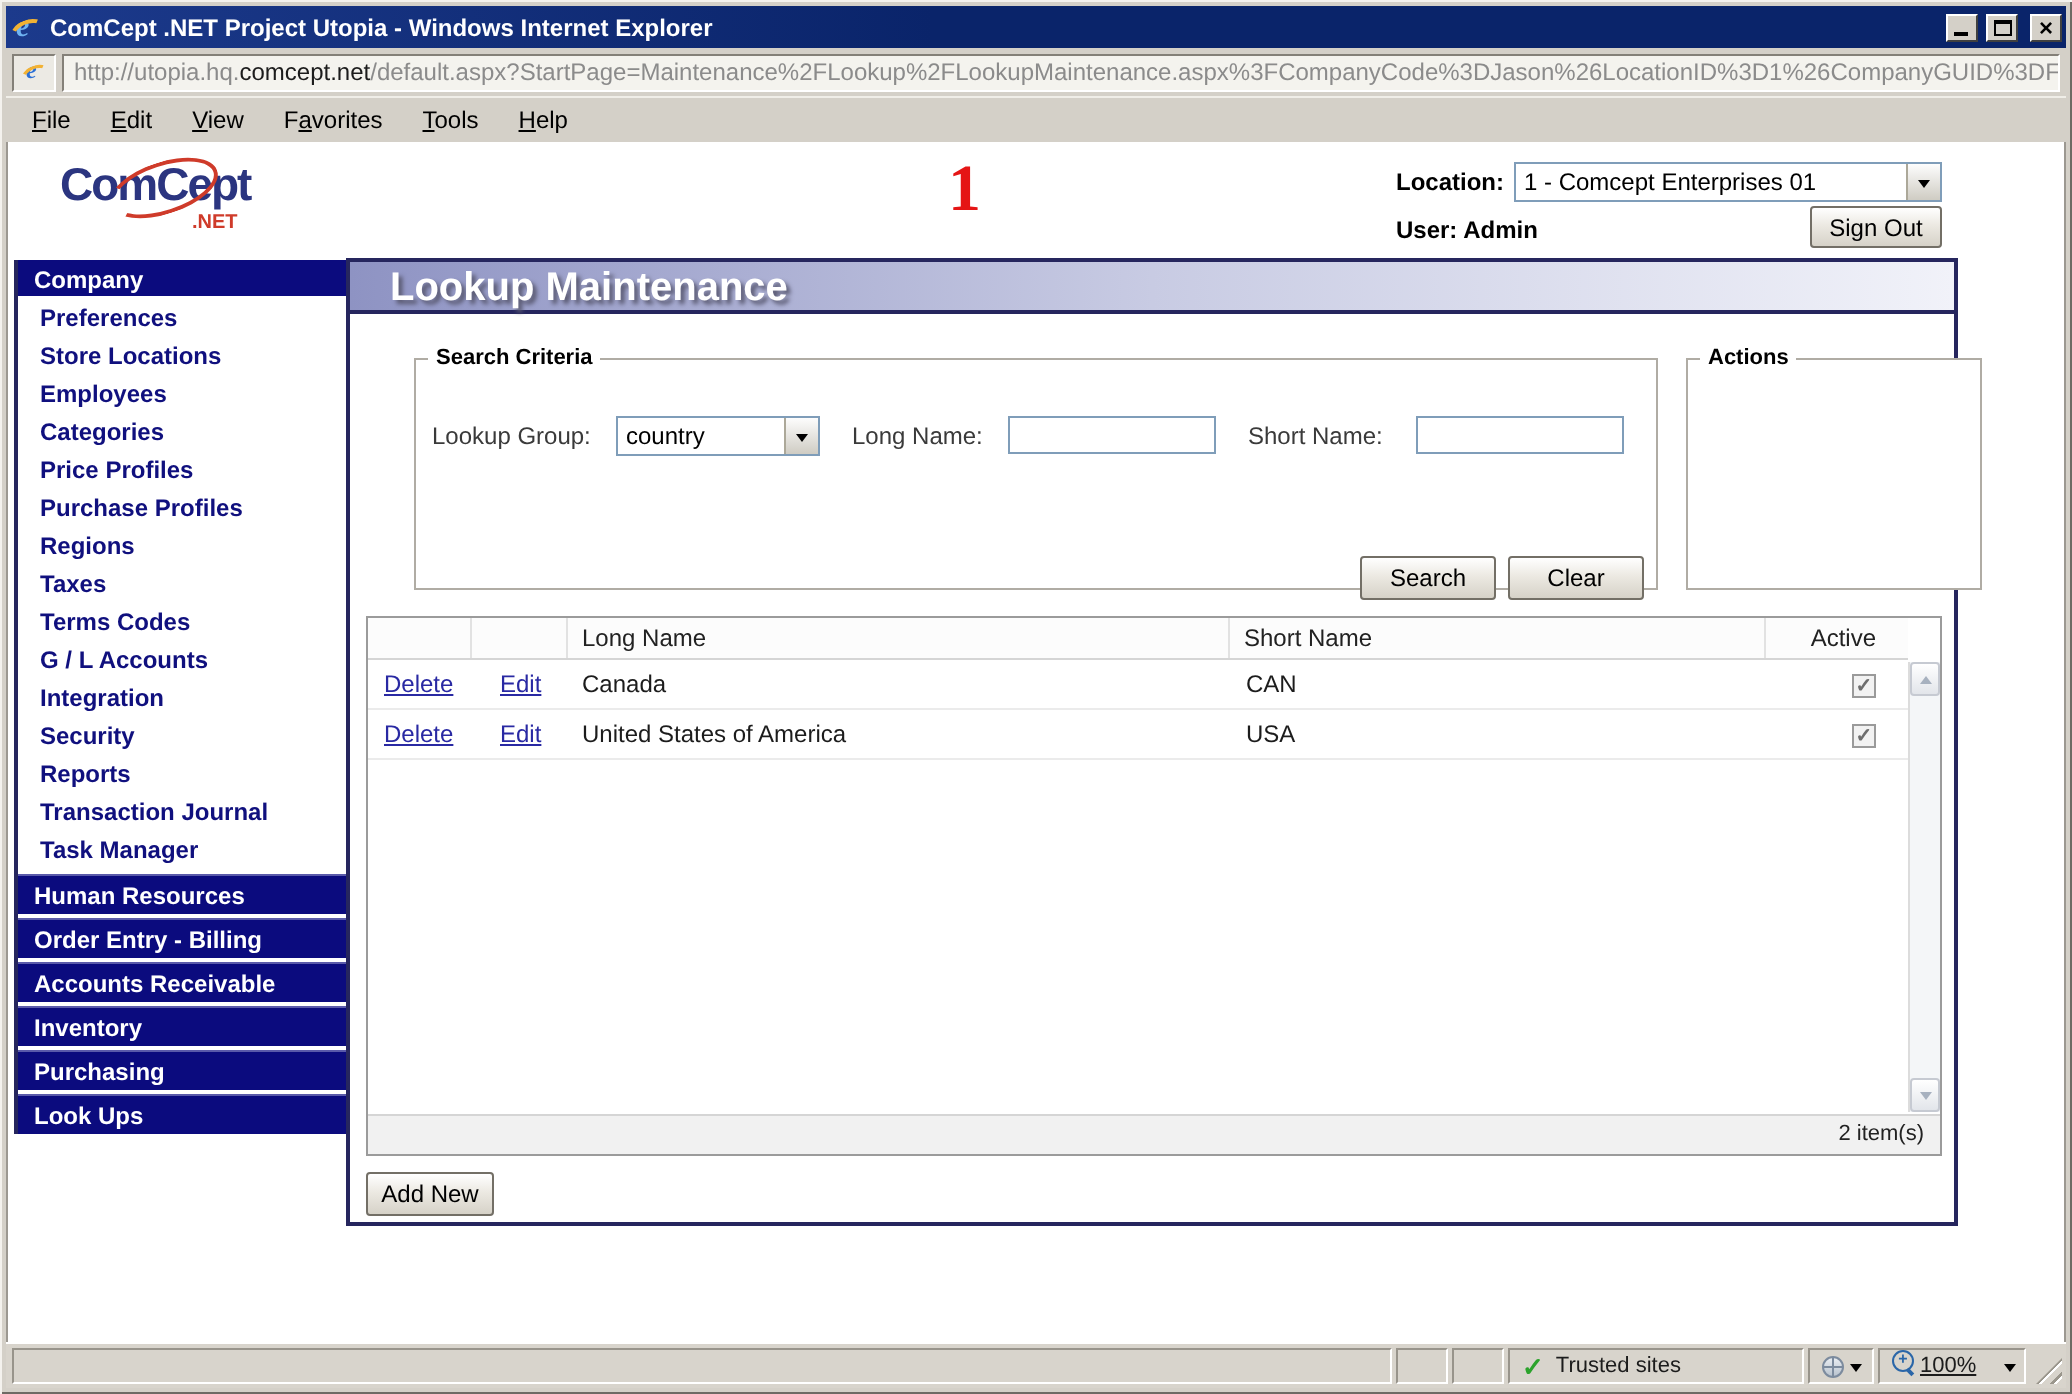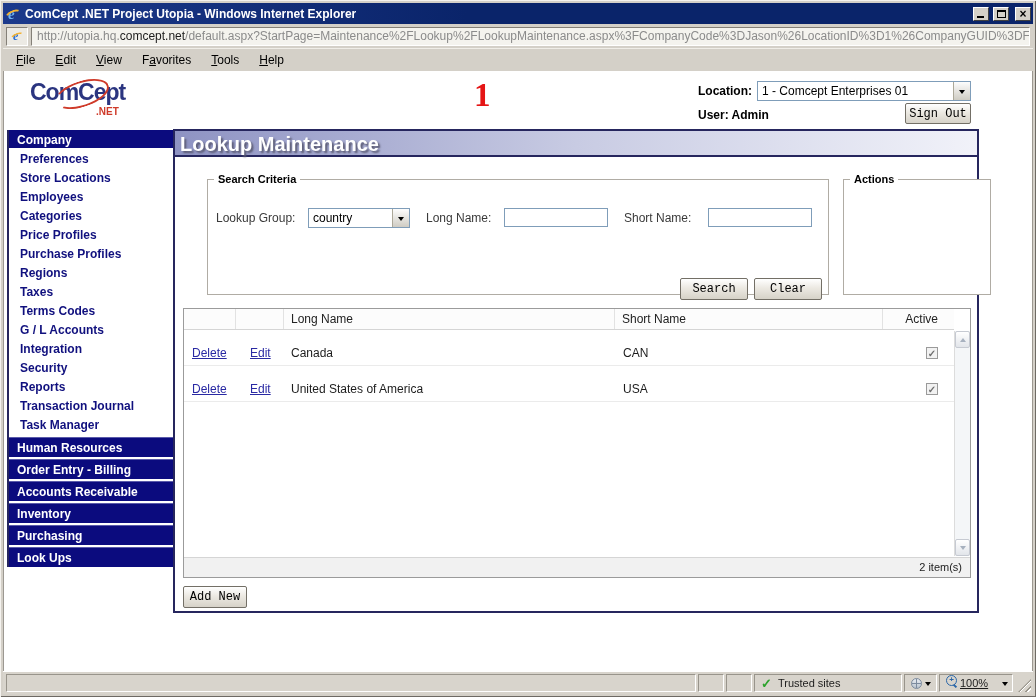--- a/index.html
+++ b/index.html
@@ -59,35 +59,35 @@
   .fake-select { display:flex; align-items:stretch; background:#fff; border:1px solid #7f9db9; height:20px; }
   .fake-select .val { flex:1; padding:2px 4px; white-space:nowrap; overflow:hidden; font-size:12px; }
   .sel-btn { width:17px; background:linear-gradient(#fdfdfd,#cfccc3); border-left:1px solid #aca899;
              display:flex; align-items:center; justify-content:center; }
   .tri-down { width:0; height:0; border:3px solid transparent; border-top:4px solid #000; margin-top:4px; }
   .loc-select { position:absolute; left:753px; top:10px; width:214px; }
 
   .user-line { position:absolute; left:694px; top:37px; font-weight:bold; }
 
   .btn { background:linear-gradient(#ffffff,#ece9e2 45%,#d6d2c8); border:1px solid #736f66; border-radius:2px;
-         font-size:12px; color:#000; display:flex; align-items:center; justify-content:center;font-family:Liberation Mono, monospace; }
+         font-size:12px; color:#000; display:flex; align-items:center; justify-content:center; }
   .signout { position:absolute; left:901px; top:32px; width:66px; height:21px; }
 
   
   .sidebar { position:absolute; left:3px; top:59px; width:166px; border-left:2px solid #26265e; }
   .nav-header { height:20px; background:#0b0b7e; color:#fff; font-weight:bold; line-height:20px; padding-left:8px;
                 border-bottom:2px solid #fff; }
   .nav-item { height:19px; line-height:19px; padding-left:11px; font-weight:bold; color:#10107e; background:#fff; }
   .nav-section { height:20px; background:#0b0b7e; color:#fff; font-weight:bold; line-height:20px; padding-left:8px;
                  margin-top:2px; border-top:1px solid #5a5aaa; }
 
   
   .main { position:absolute; left:169px; top:58px; width:806px; height:484px; border:2px solid #26265e; background:#fff; }
   .band { height:26px; background:linear-gradient(90deg,#8e93c3,#c8cbe3 50%,#f1f2f9); border-bottom:2px solid #26265e; }
-  .band-title { font:bold 20px "Liberation Sans",sans-serif; color:#fff; line-height:26px; padding-left:5px;
+  .band-title { font:bold 20px "Liberation Sans",sans-serif; color:#fff; line-height:26px; padding-left:20px;
                 text-shadow:2px 2px 2px #5a5a72; }
 
   .fs { position:absolute; border:1px solid #b0aca4; background:#fff;margin-left:22px; }
   .fs legend { font:bold 11px "Liberation Sans",sans-serif; margin-left:6px; padding:0 4px; }
   .fs-search { left:10px; top:42px; width:622px; height:122px; }
   .fs-actions { left:646px; top:42px; width:148px; height:122px; }
   .fs .lbl { position:absolute; color:#3a3a3a; font-size:12px; }
   .lbl-lookup { left:8px; top:26px; }
   .sel-lookup { position:absolute; left:100px; top:23px; width:102px; }
   .lbl-long { left:218px; top:26px; }
@@ -98,21 +98,21 @@
   .btn-search { position:absolute; left:472px; top:93px; width:68px; height:22px; }
   .btn-clear  { position:absolute; left:546px; top:93px; width:68px; height:22px; }
 
   
   .grid { position:absolute; left:8px; top:177px; width:788px; height:270px; border:1px solid #9b9b9b; background:#fff; }
   .grid-header { display:flex; height:21px; margin-right:16px; background:#fcfcfc; border-bottom:1px solid #d5d5d5;
                  color:#222; font-size:12px; }
   .gh { border-right:1px solid #e2e2e2; padding:3px 0 0 7px; }
   .gh.c1 { width:52px; } .gh.c2 { width:48px; } .gh.c3 { width:331px; } .gh.c4 { width:268px; }
   .gh.c5 { flex:1; border-right:none; text-align:right; padding-right:16px; }
-  .grid-row { display:flex; align-items:center; height:25px; margin-right:16px; border-bottom:1px solid #ebebeb; font-size:12px;margin-top:11px; }
+  .grid-row { display:flex; align-items:center; height:25px; margin-right:16px; border-bottom:1px solid #ebebeb; font-size:12px; }
   .gc1 { width:52px; padding-left:8px; } .gc2 { width:48px; padding-left:14px; }
   .gc3 { width:331px; padding-left:7px; color:#1c1c1c; } .gc4 { width:268px; padding-left:8px; color:#1c1c1c; }
   .gc5 { flex:1; text-align:right; padding-right:16px; }
   .lnk { color:#2929a3; text-decoration:underline; }
   .checkbox { display:inline-block; width:12px; height:12px; border:1px solid #9a9a9a; background:#f2f2f2;
               color:#6e6e6e; font-size:10px; line-height:11px; text-align:center; font-weight:bold; }
 
   .scrollbar { position:absolute; top:22px; right:0; bottom:21px; width:16px; background:#f4f6f8; border-left:1px solid #dcdcdc; }
   .scroll-btn { position:absolute; left:0; width:15px; height:17px; background:linear-gradient(#ffffff,#e2e5ea);
                 border:1px solid #c6cad2; border-radius:2px; display:flex; align-items:center; justify-content:center; }

